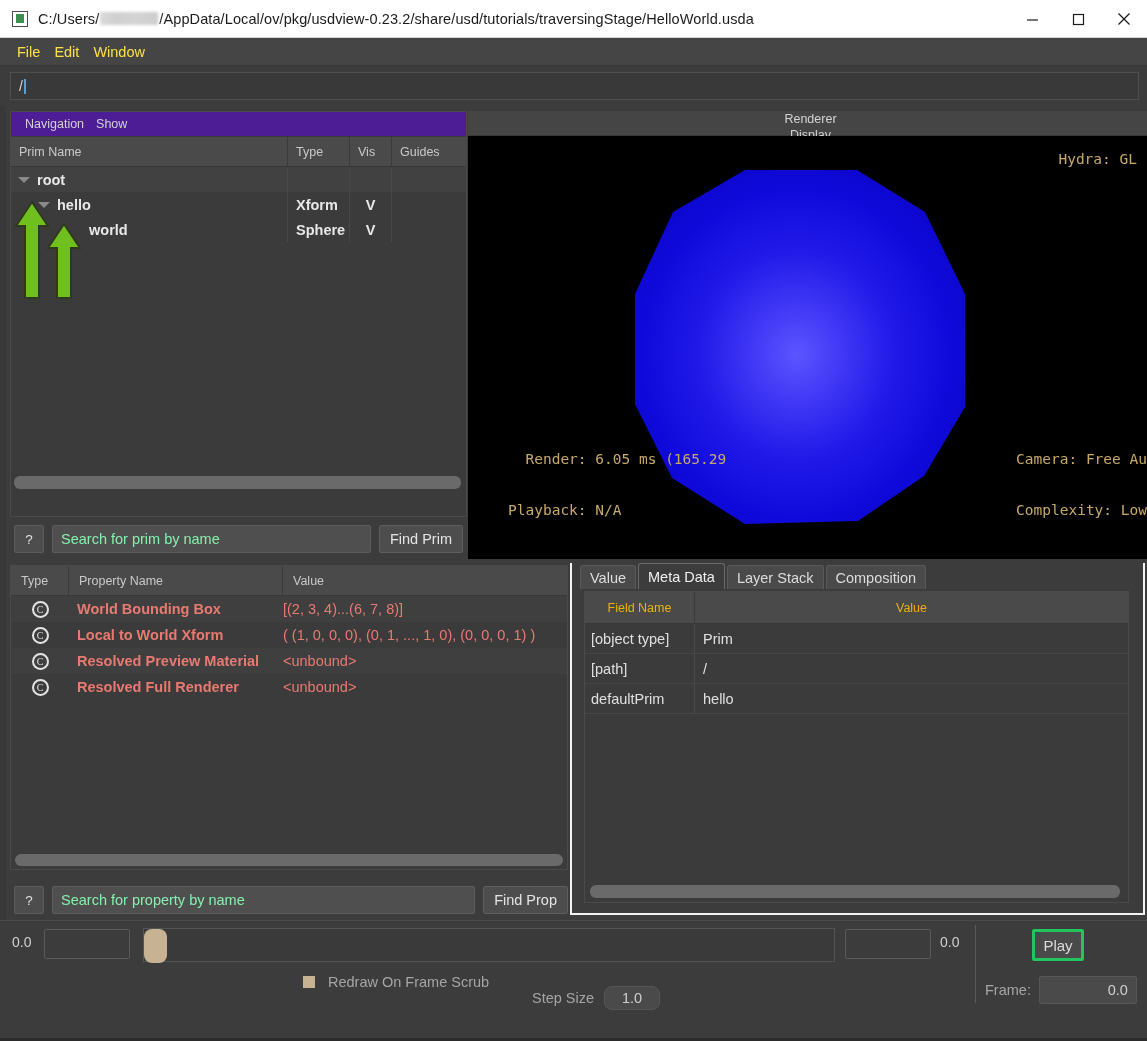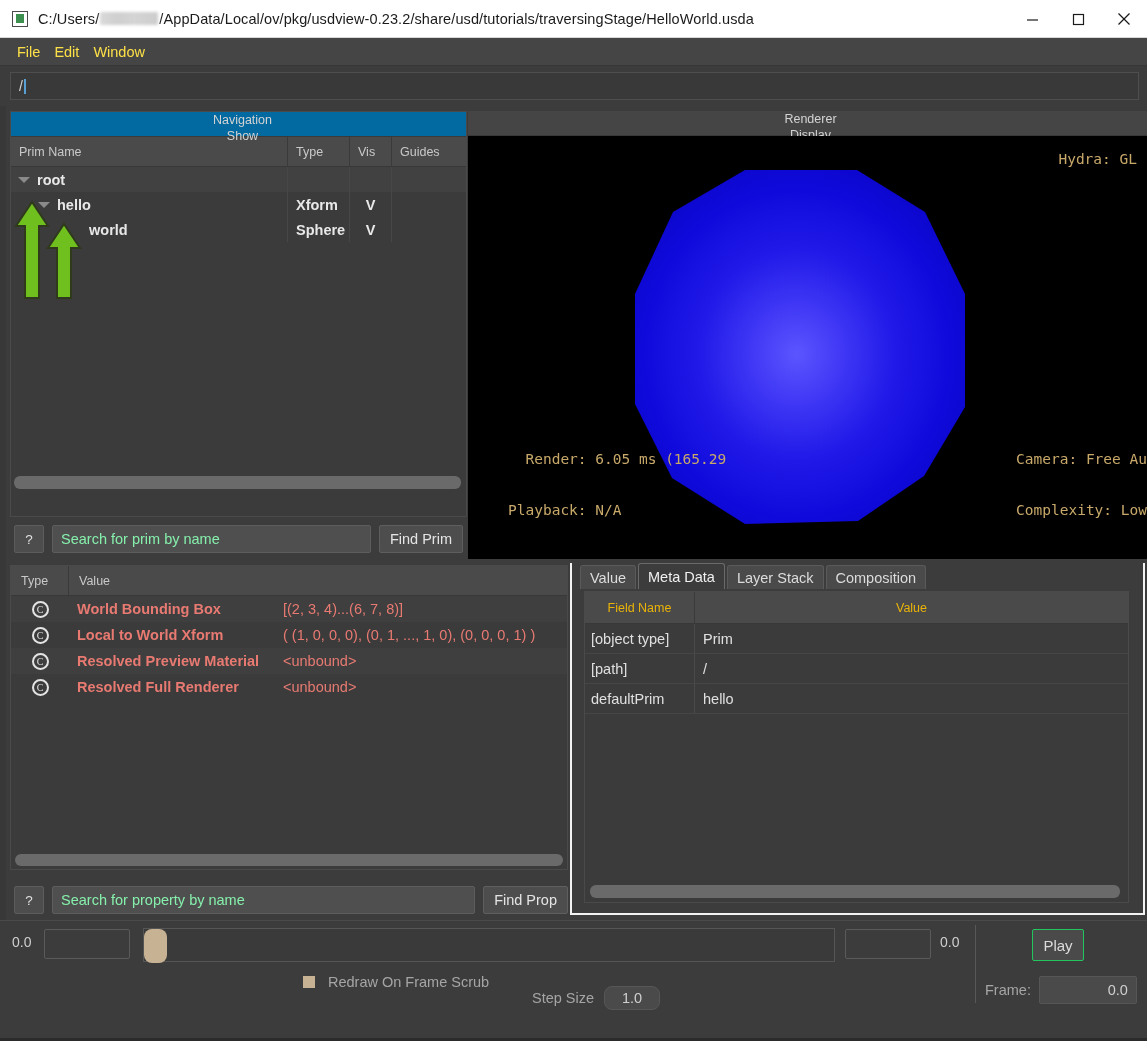--- a/index.html
+++ b/index.html
@@ -61,22 +61,22 @@
     display: inline-block; width: 2px; height: 15px; background: #5a9fd4;
     margin-left: 1px;
   }
 
   
   .tree-panel {
     position: absolute; left: 10px; top: 111px; width: 457px; height: 406px;
     background: #3b3b3b; border: 1px solid #4a4a4a;
   }
   .tree-menu {
-    height: 25px; background: #0369a1; display: flex; align-items: center;
-    padding-left: 8px; border-bottom: 1px solid #3a3a3a; flex-direction: column;
+    height: 25px; background: #4c1d95; display: flex; align-items: center;
+    padding-left: 8px; border-bottom: 1px solid #3a3a3a;
   }
   .tree-menu .mi { font-size: 12.5px; color: #d3d3d3; padding: 1px 6px; }
   .tree-head {
     height: 30px; background: #4a4a4a; display: flex; align-items: stretch;
     border-bottom: 1px solid #383838;
   }
   .th { font-size: 12.5px; color: #c9c9c9; display: flex; align-items: center;
         padding-left: 8px; border-right: 1px solid #3a3a3a; }
   .th-prim { width: 277px; }
   .th-type { width: 62px; }
@@ -239,21 +239,21 @@
   }
   .tl-check { width: 12px; height: 12px; background: #c7b393; }
   .tl-label { font-size: 14.5px; color: #a5a5a5; }
   .tl-field {
     background: #4a4a4a; border: 1px solid #565656; border-radius: 2px;
     color: #cfcfcf; font-size: 14.5px; display: flex; align-items: center;
     justify-content: flex-end; padding-right: 8px;
   }
   .tl-sep { position: absolute; width: 1px; background: #585858; }
   .play-btn {
-    background: #4a4a4a; border: 1px solid #22c55e; border-radius: 2px;
+    background: #4a4a4a; border: 3px solid #22c55e; border-radius: 2px;
     color: #dcdcdc; font-size: 15px; display: flex; align-items: center;
     justify-content: center;
   }
   .bottom-edge {
     position: absolute; left: 0; bottom: 0; width: 1147px; height: 3px; background: #2b2b2b;
   }
   .left-edge { position: absolute; left: 0; top: 66px; width: 6px; height: 854px; background: #383838; }
 </style>
 </head>
 <body>
@@ -399,20 +399,21 @@
       <div class="hud hud-br">
         <div>Camera: Free Au</div>
         <div>Complexity: Low</div>
       </div>
     </div>
   </div>
 
   <div class="prop-panel">
     <div class="prop-head">
       <div class="ph ph-type">Type</div>
+      <div class="ph ph-name">Property Name</div>
       <div class="ph ph-value">Value</div>
     </div>
     <div class="prop-body">
       <div class="prow alt">
         <div class="pc pc-type">
           <span class="c-icon">C</span>
         </div>
         <div class="pc pc-name">World Bounding Box</div>
         <div class="pc pc-value">[(2, 3, 4)...(6, 7, 8)]</div>
       </div>

